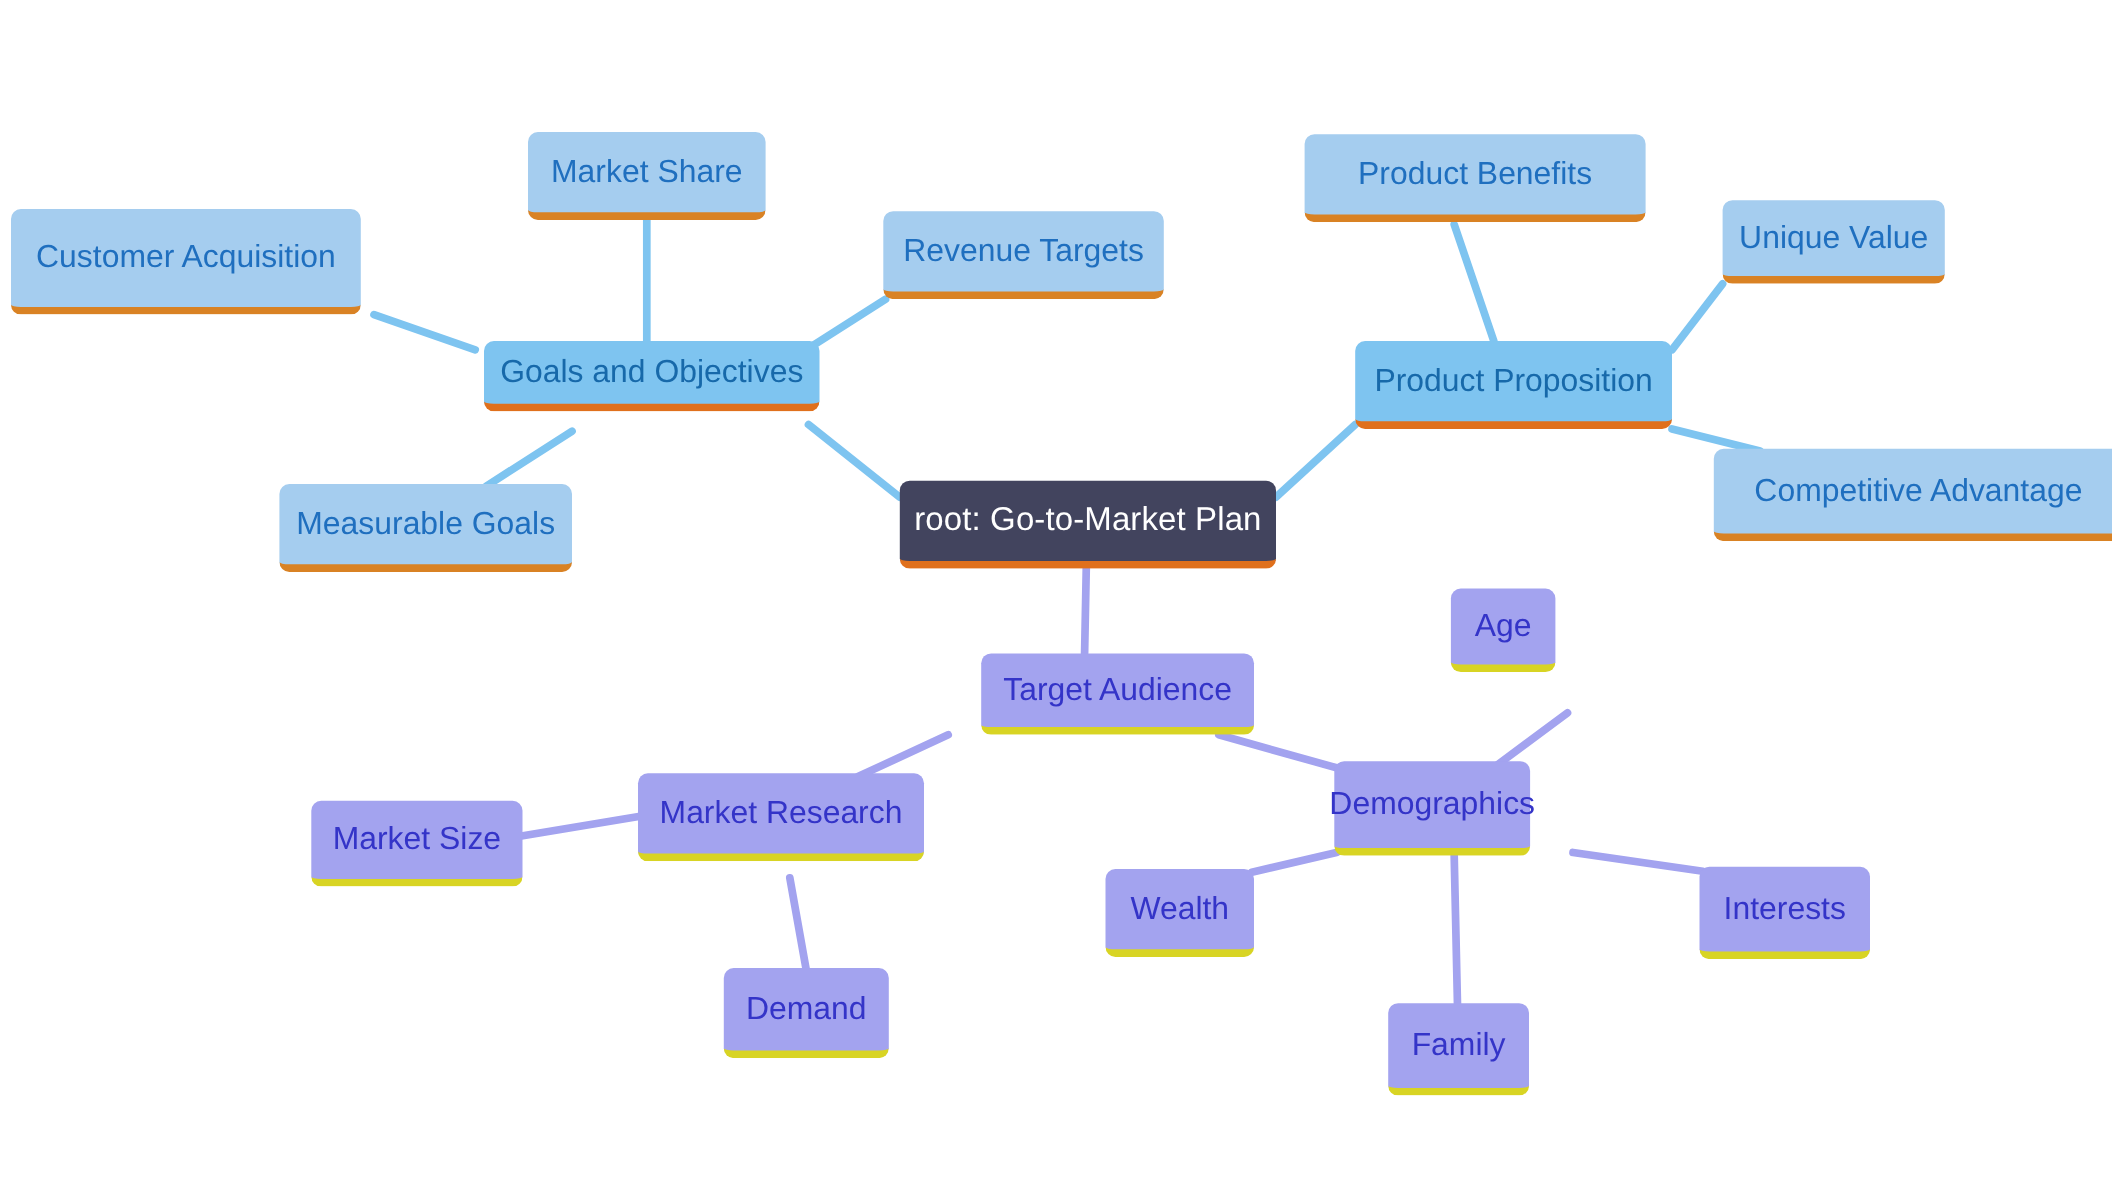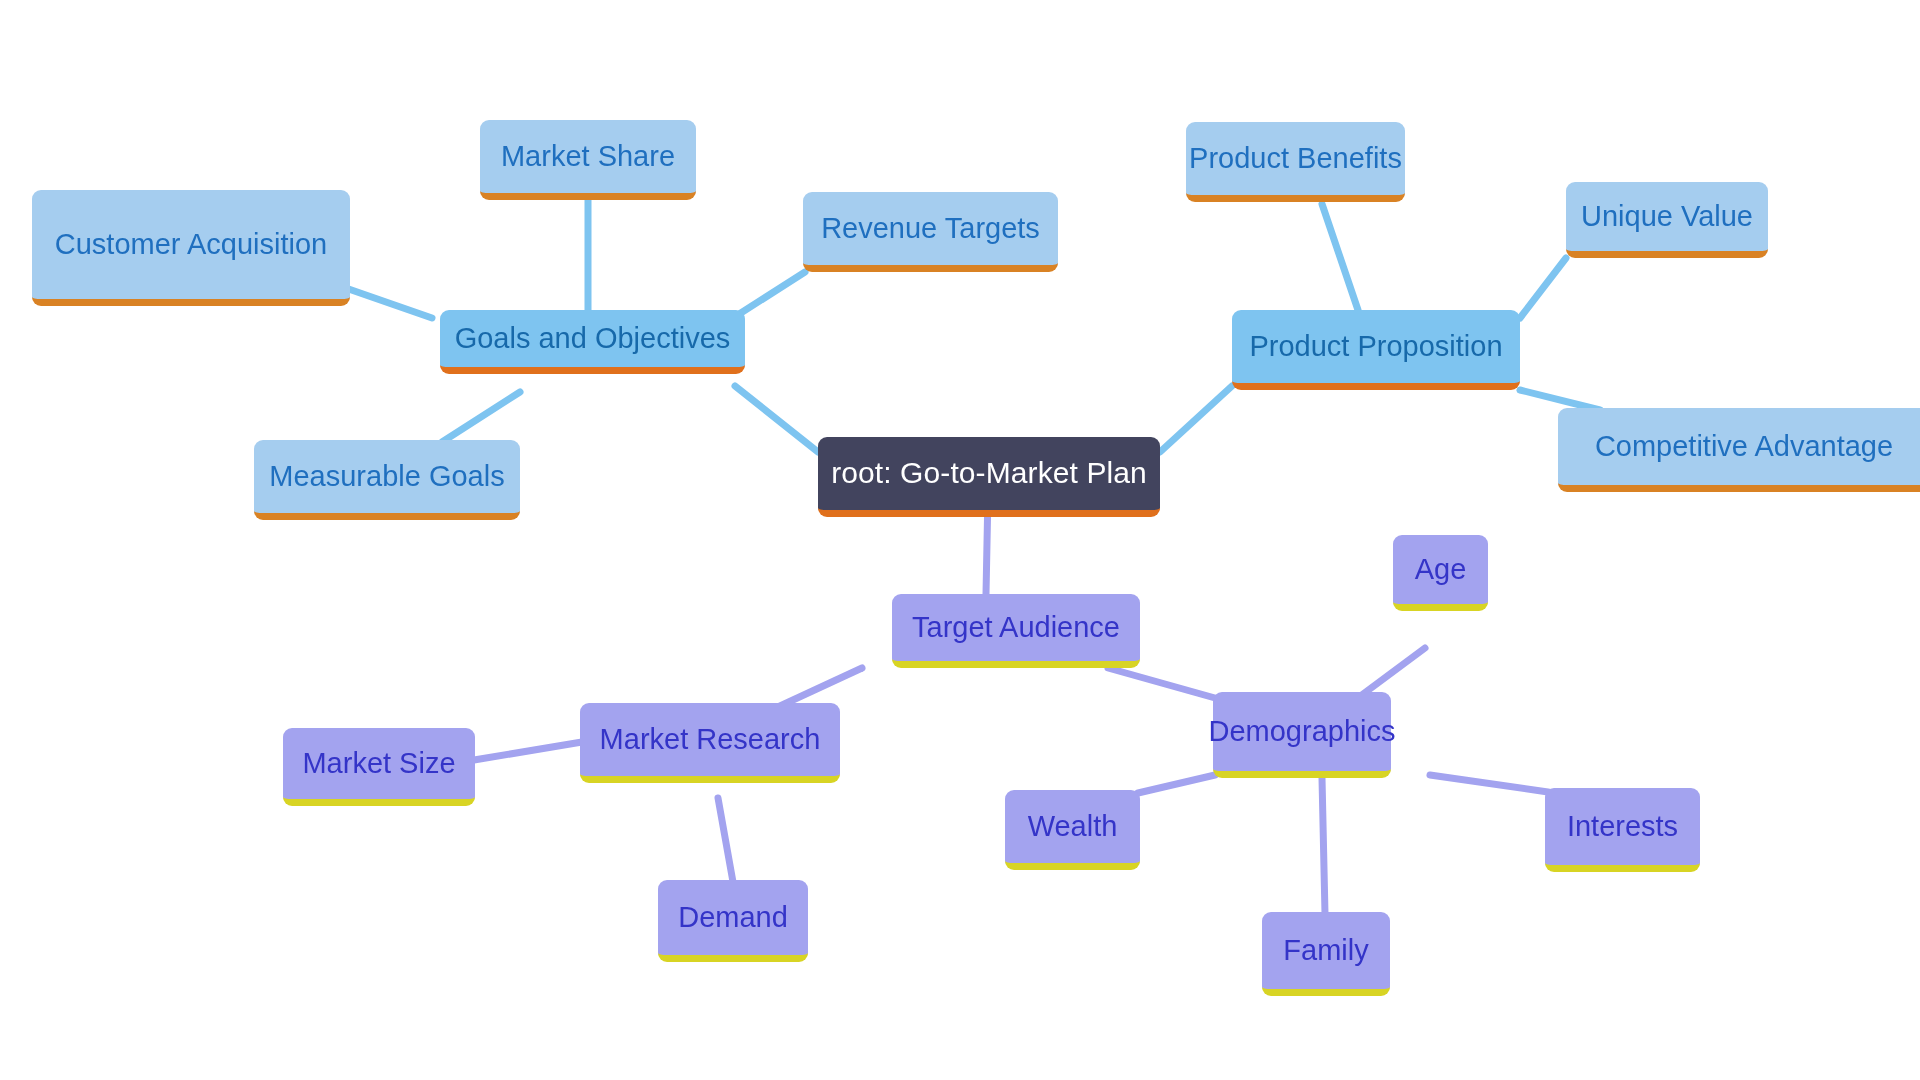--- a/index.html
+++ b/index.html
@@ -110,37 +110,37 @@
   </div>
 
   <div class="node n-blue" style="left:440px; top:310px; width:305px; height:64px;">
     <span class="label">Goals and Objectives</span>
   </div>
 
   <div class="node n-blue-leaf" style="left:480px; top:120px; width:216px; height:80px;">
     <span class="label">Market Share</span>
   </div>
 
-  <div class="node n-blue-leaf" style="left:32px; top:190px; width:318px; height:116px;">
+  <div class="node n-blue-leaf" style="left:10px; top:190px; width:318px; height:96px;">
     <span class="label">Customer Acquisition</span>
   </div>
 
   <div class="node n-blue-leaf" style="left:803px; top:192px; width:255px; height:80px;">
     <span class="label">Revenue Targets</span>
   </div>
 
   <div class="node n-blue-leaf" style="left:254px; top:440px; width:266px; height:80px;">
     <span class="label">Measurable Goals</span>
   </div>
 
   <div class="node n-blue" style="left:1232px; top:310px; width:288px; height:80px;">
     <span class="label">Product Proposition</span>
   </div>
 
-  <div class="node n-blue-leaf" style="left:1186px; top:122px; width:219px; height:80px;">
+  <div class="node n-blue-leaf" style="left:1186px; top:122px; width:310px; height:80px;">
     <span class="label">Product Benefits</span>
   </div>
 
   <div class="node n-blue-leaf" style="left:1566px; top:182px; width:202px; height:76px;">
     <span class="label">Unique Value</span>
   </div>
 
   <div class="node n-blue-leaf" style="left:1558px; top:408px; width:372px; height:84px;">
     <span class="label">Competitive Advantage</span>
   </div>
@@ -158,21 +158,21 @@
   </div>
 
   <div class="node n-purple" style="left:658px; top:880px; width:150px; height:82px;">
     <span class="label">Demand</span>
   </div>
 
   <div class="node n-purple" style="left:1213px; top:692px; width:178px; height:86px;">
     <span class="label">Demographics</span>
   </div>
 
-  <div class="node n-purple" style="left:1393px; top:535px; width:95px; height:76px;">
+  <div class="node n-purple" style="left:1319px; top:535px; width:95px; height:76px;">
     <span class="label">Age</span>
   </div>
 
   <div class="node n-purple" style="left:1005px; top:790px; width:135px; height:80px;">
     <span class="label">Wealth</span>
   </div>
 
   <div class="node n-purple" style="left:1262px; top:912px; width:128px; height:84px;">
     <span class="label">Family</span>
   </div>

